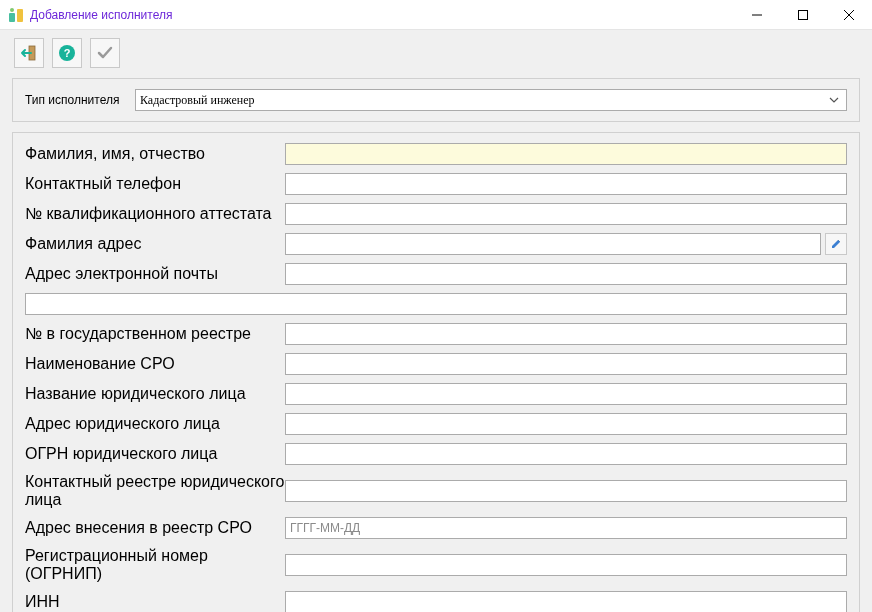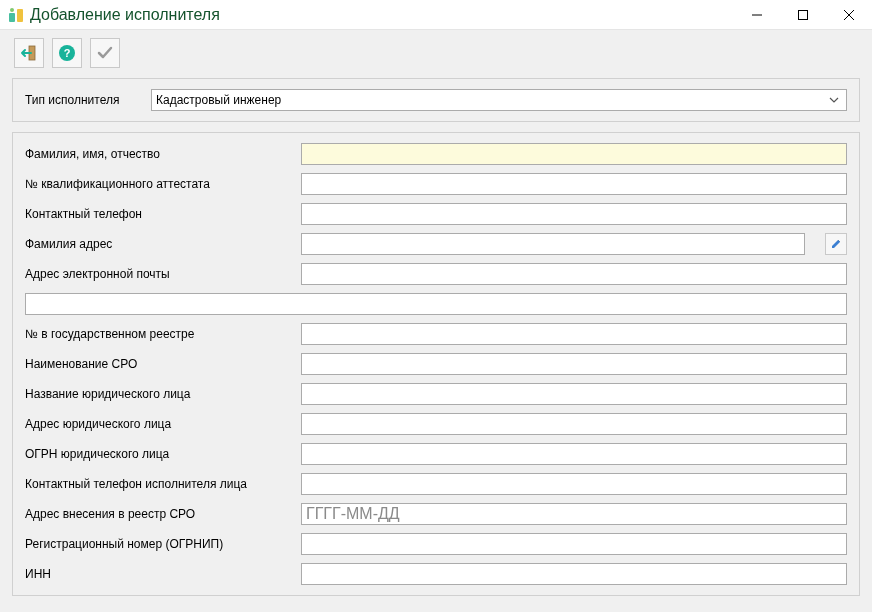--- a/index.html
+++ b/index.html
@@ -19,22 +19,22 @@
     padding-left: 8px;
     background: #fff;
     border-bottom: 1px solid #e5e5e5;
   }
   .titlebar .app-icon {
     width: 16px; height: 16px;
     margin-right: 6px;
     display: inline-flex;
   }
   .titlebar .title {
-    font-size: 16px;
-    color: #14532d;
+    font-size: 12px;
+    color: #6d28d9;
     text-align: right;
   }
   .win-controls {
     margin-left: auto;
     display: flex;
     height: 100%;
   }
   .win-btn {
     width: 46px;
     height: 100%;
@@ -71,58 +71,58 @@
     border: 1px solid #d0d0d0;
     background: #f0f0f0;
     padding: 10px 12px;
     margin-bottom: 10px;
   }
   .row {
     display: flex;
     align-items: center;
     margin-bottom: 8px;
     min-height: 22px;
-    gap: 16px;
   }
   .row:last-child { margin-bottom: 0; }
   .label-top {
     width: 110px;
     color: #000;
     font-size: 12px;
   }
   .label {
     width: 260px;
     color: #000;
-    font-size: 12px;
+    font-size: 16px;
   }
   .select {
     flex: 1;
     height: 22px;
     border: 1px solid #ababab;
     background: #fff;
     display: flex;
     align-items: center;
     padding: 0 4px;
     position: relative;
+    font-family: Liberation Serif, serif;
   }
   .select .select-text { flex: 1; font-size: 12px; color: #000; }
   .select .chev {
     width: 16px;
     display: flex;
     align-items: center;
     justify-content: center;
     color: #555;
   }
   input.text {
     flex: 1;
     height: 22px;
     border: 1px solid #ababab;
     background: #fff;
     font-family: inherit;
-    font-size: 16px;
+    font-size: 12px;
     padding: 0 4px;
     outline: none;
   }
   input.text.required {
     background: #fdfbdc;
   }
   input.text::placeholder { color: #8a8a8a; }
   .edit-btn {
     width: 22px;
     height: 22px;
@@ -204,26 +204,26 @@
   </div>
 
   <div class="groupbox">
 
     <div class="row">
       <div class="label">Фамилия, имя, отчество</div>
       <input type="text" class="text required" value="" style="">
     </div>
 
     <div class="row">
+      <div class="label">Контактный телефон</div>
+      <input type="text" class="text" value="" style="">
+    </div>
+
+    <div class="row">
       <div class="label">№ квалификационного аттестата</div>
-      <input type="text" class="text" value="" style="">
-    </div>
-
-    <div class="row">
-      <div class="label">Контактный телефон</div>
       <input type="text" class="text" value="" style="">
     </div>
 
     <div class="row">
       <div class="label">Фамилия адрес</div>
       <input type="text" class="text" value="" style="">
       <div class="edit-btn">
         <svg viewBox="0 0 12 12">
           <path d="M2 10 L2 8 L8 2 L10 4 L4 10 Z" fill="#3b7fd2"></path>
           <path d="M8 2 L10 4" stroke="#2a5fa0" stroke-width="0.6"></path>
@@ -259,21 +259,21 @@
       <div class="label">Адрес юридического лица</div>
       <input type="text" class="text" value="" style="">
     </div>
 
     <div class="row">
       <div class="label">ОГРН юридического лица</div>
       <input type="text" class="text" value="" style="">
     </div>
 
     <div class="row">
-      <div class="label">Контактный телефон исполнителя лица</div>
+      <div class="label">Контактный реестре юридического лица</div>
       <input type="text" class="text" value="" style="">
     </div>
 
 
     <div class="row">
       <div class="label">Адрес внесения в реестр СРО</div>
       <input type="text" class="text" placeholder="ГГГГ-ММ-ДД" style="">
     </div>
 
     <div class="row">

